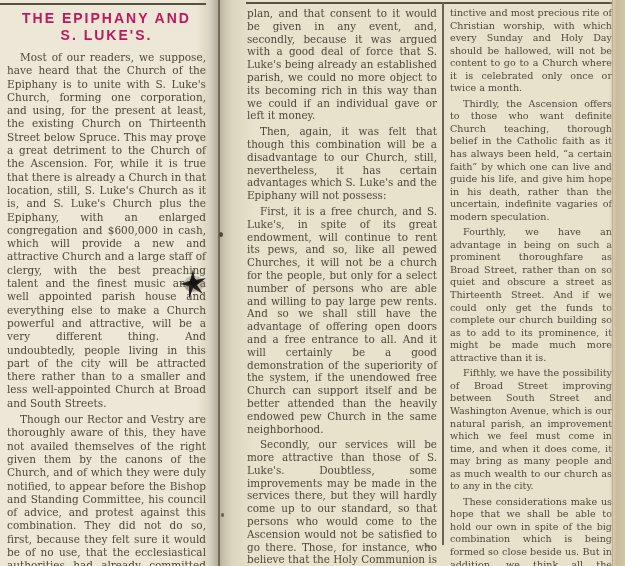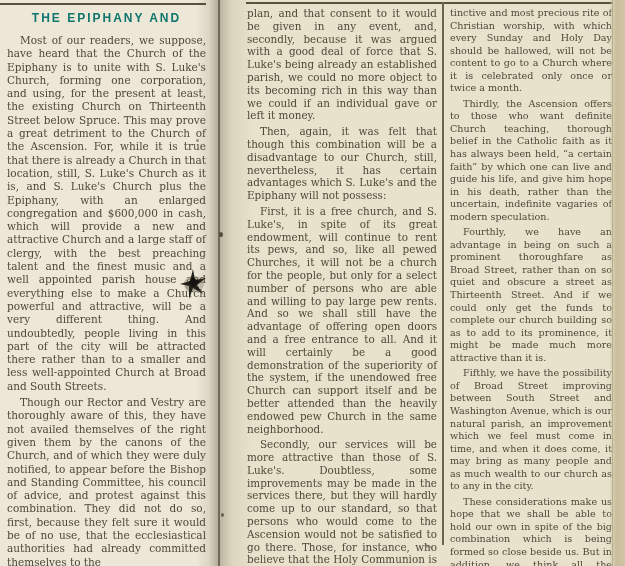--- a/index.html
+++ b/index.html
@@ -30,21 +30,21 @@
   .col{position:absolute;text-align:justify;}
   .col p{margin:0 0 3px 0;}
   .col p.indent{text-indent:13px;}
   .col p.cont{text-indent:0;}
 
   .left-col{left:7px;top:6px;width:199px;font-size:10.5px;line-height:13.3px;}
   .mid-col{left:247px;top:7px;width:190px;font-size:10.4px;line-height:12.8px;}
   .right-col{left:450px;top:7px;width:162px;font-size:9.6px;line-height:12.55px;}
 
   .heading{font-family:"Liberation Sans",sans-serif;font-weight:bold;text-align:center;
-    color:#0f766e;font-size:12px;line-height:17px;letter-spacing:2px;margin:4px 0 7px 0;}
+    color:#be185d;font-size:14px;line-height:17px;letter-spacing:2px;margin:4px 0 7px 0;}
   .heading span{display:block;}
 
   
   .ink-star{position:absolute;left:178px;top:267px;width:30px;height:34px;}
   .speck{position:absolute;background:#4f4936;border-radius:50%;}
   .speck-a{left:219px;top:232px;width:4px;height:5px;}
   .speck-b{left:221px;top:513px;width:3px;height:4px;opacity:.8;}
   .speck-c{left:196px;top:139px;width:3px;height:3px;opacity:.55;}
   .smudge{position:absolute;left:424px;top:545px;width:9px;height:3px;background:rgba(95,88,68,.35);
     border-radius:2px;transform:rotate(18deg);}
@@ -57,20 +57,21 @@
   <div class="left-page-bg"></div>
   <div class="right-page-bg"></div>
 
   <div class="rule rule-top-left"></div>
   <div class="rule rule-top-right"></div>
   <div class="rule rule-col-divider"></div>
 
   <div class="col left-col">
     <div class="heading">
       <span>THE EPIPHANY AND</span>
+      <span>S. LUKE'S.</span>
     </div>
     <p class="indent">Most of our readers, we suppose, have heard that the Church of the Epiphany is to unite with S. Luke's Church, forming one corporation, and using, for the present at least, the existing Church on Thirteenth Street below Spruce.  This may prove a great detriment to the Church of the Ascension.  For, while it is true that there is already a Church in that location, still, S. Luke's Church as it is, and S. Luke's Church plus the Epiphany, with an enlarged congregation and $600,000 in cash, which will provide a new and attractive Church and a large staff of clergy, with the best preaching talent and the finest music and a well appointed parish house and everything else to make a Church powerful and attractive, will be a very different thing.  And undoubtedly, people living in this part of the city will be attracted there rather than to a smaller and less well-appointed Church at Broad and South Streets.</p>
     <p class="indent">Though our Rector and Vestry are thoroughly aware of this, they have not availed themselves of the right given them by the canons of the Church, and of which they were duly notified, to appear before the Bishop and Standing Committee, his council of advice, and protest against this combination.  They did not do so, first, because they felt sure it would be of no use, that the ecclesiastical authorities had already committed themselves to the</p>
   </div>
 
   <div class="col mid-col">
     <p class="cont">plan, and that consent to it would be given in any event, and, secondly, because it was argued with a good deal of force that S. Luke's being already an established parish, we could no more object to its becoming rich in this way than we could if an individual gave or left it money.</p>
     <p class="indent">Then, again, it was felt that though this combination will be a disadvantage to our Church, still, nevertheless, it has certain advantages which S. Luke's and the Epiphany will not possess:</p>
     <p class="indent">First, it is a free church, and S. Luke's, in spite of its great endowment, will continue to rent its pews, and so, like all pewed Churches, it will not be a church for the people, but only for a select number of persons who are able and willing to pay large pew rents.  And so we shall still have the advantage of offering open doors and a free entrance to all.  And it will certainly be a good demonstration of the superiority of the system, if the unendowed free Church can support itself and be better attended than the heavily endowed pew Church in the same neighborhood.</p>
     <p class="indent">Secondly, our services will be more attractive than those of S. Luke's.  Doubtless, some improvements may be made in the services there, but they will hardly come up to our standard, so that persons who would come to the Ascension would not be satisfied to go there.  Those, for instance, who believe that the Holy Communion is the great, dis-</p>

